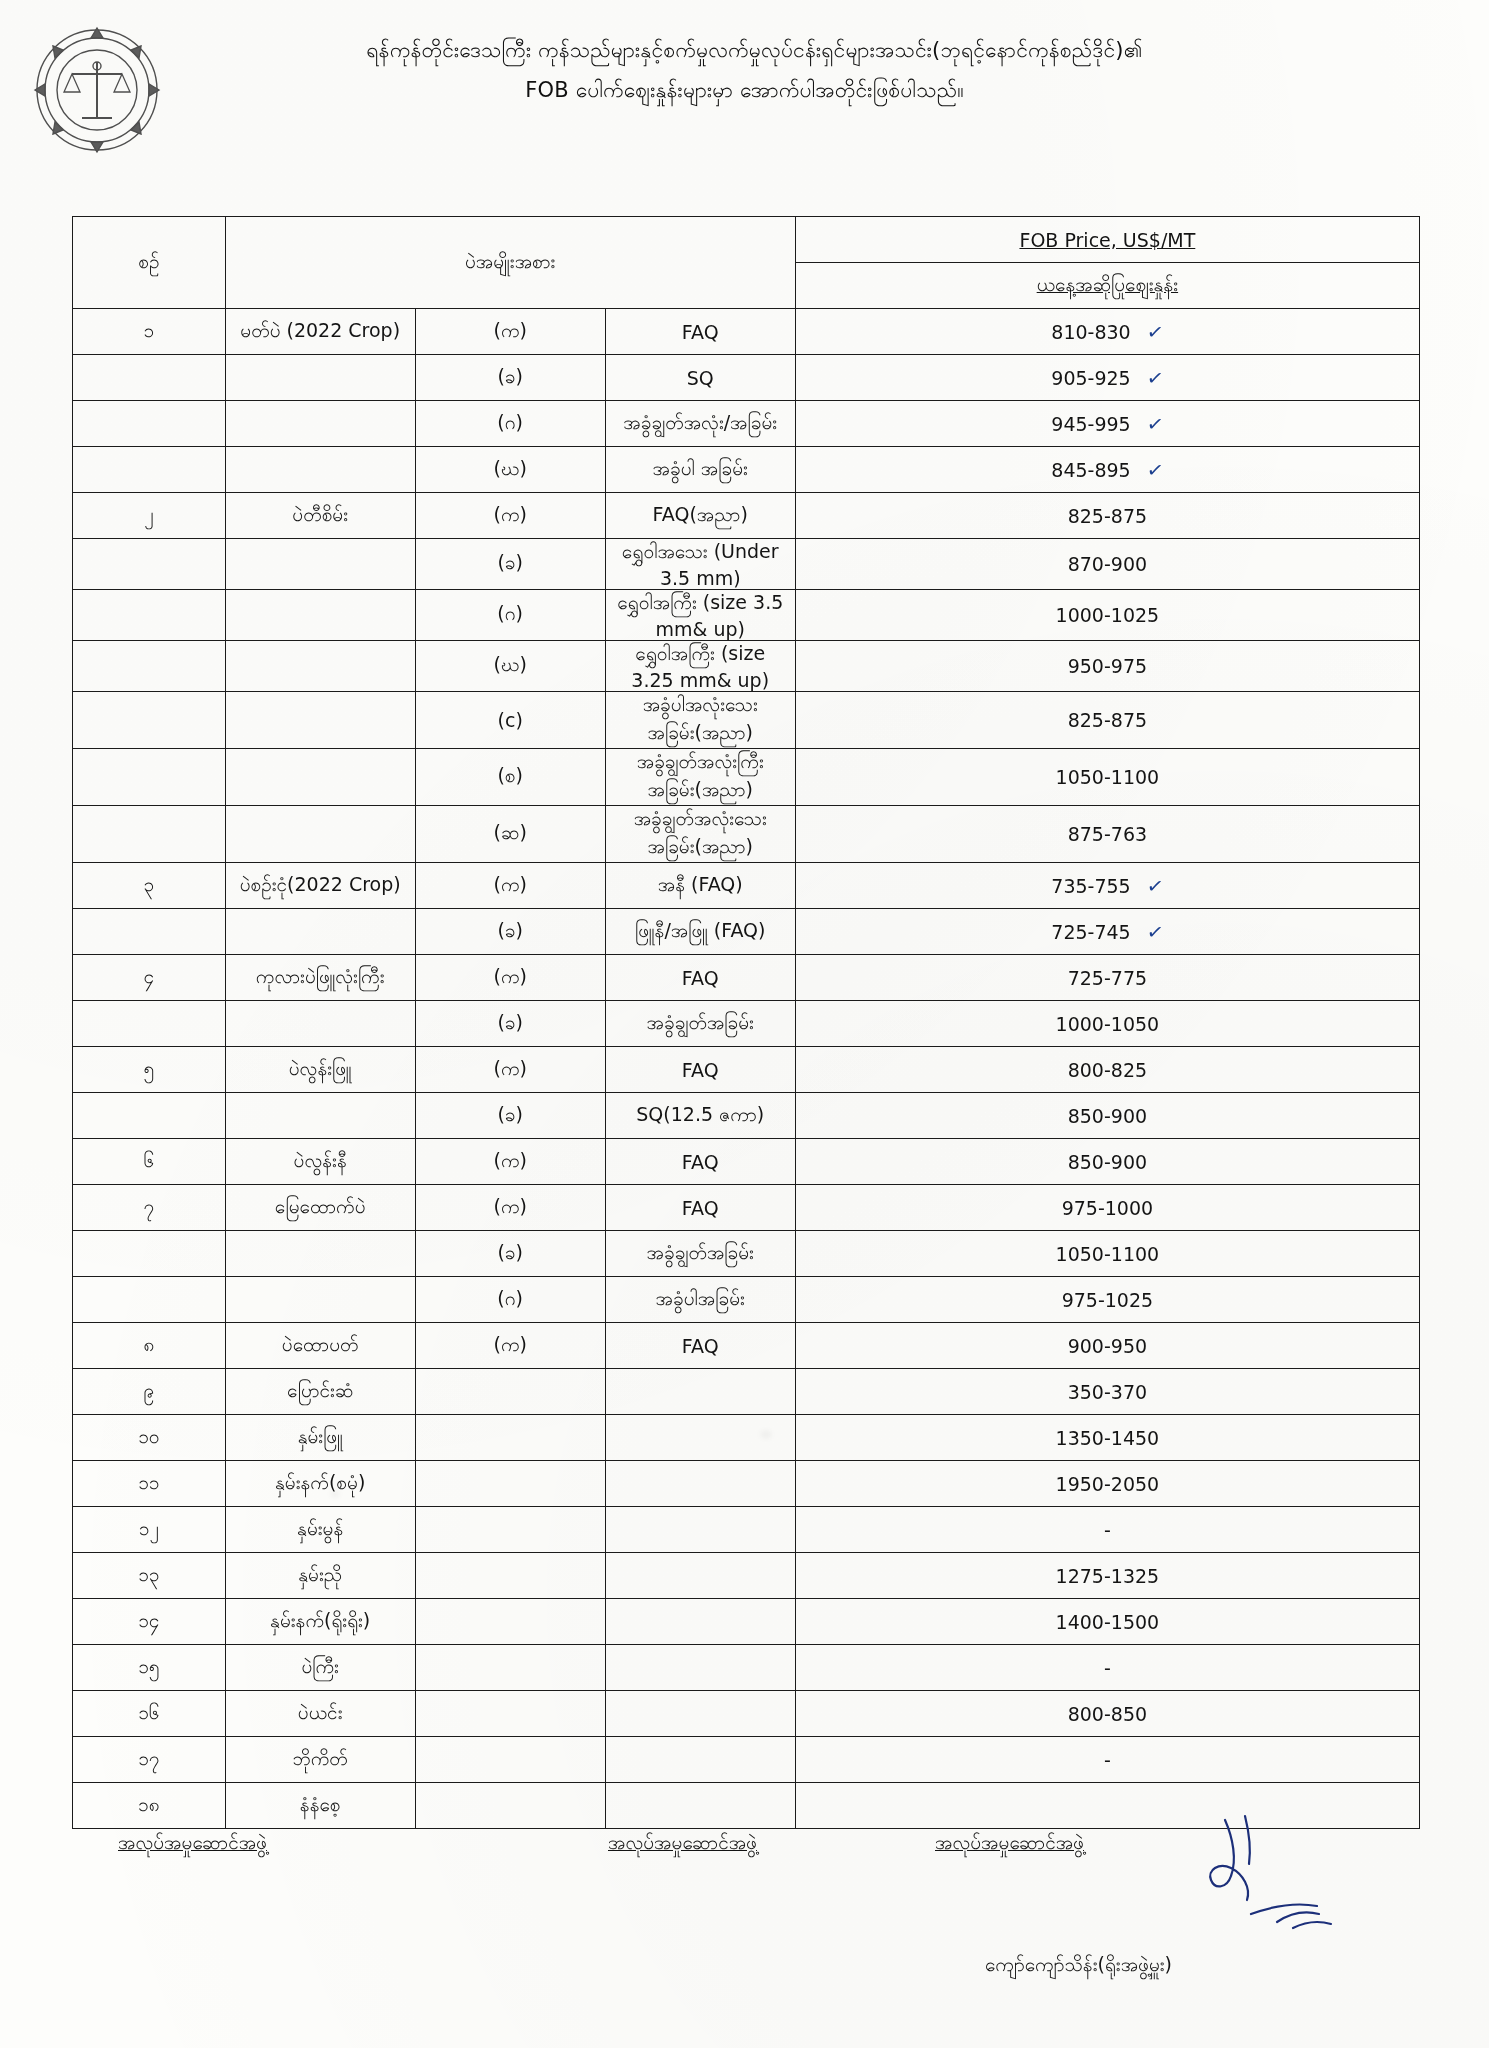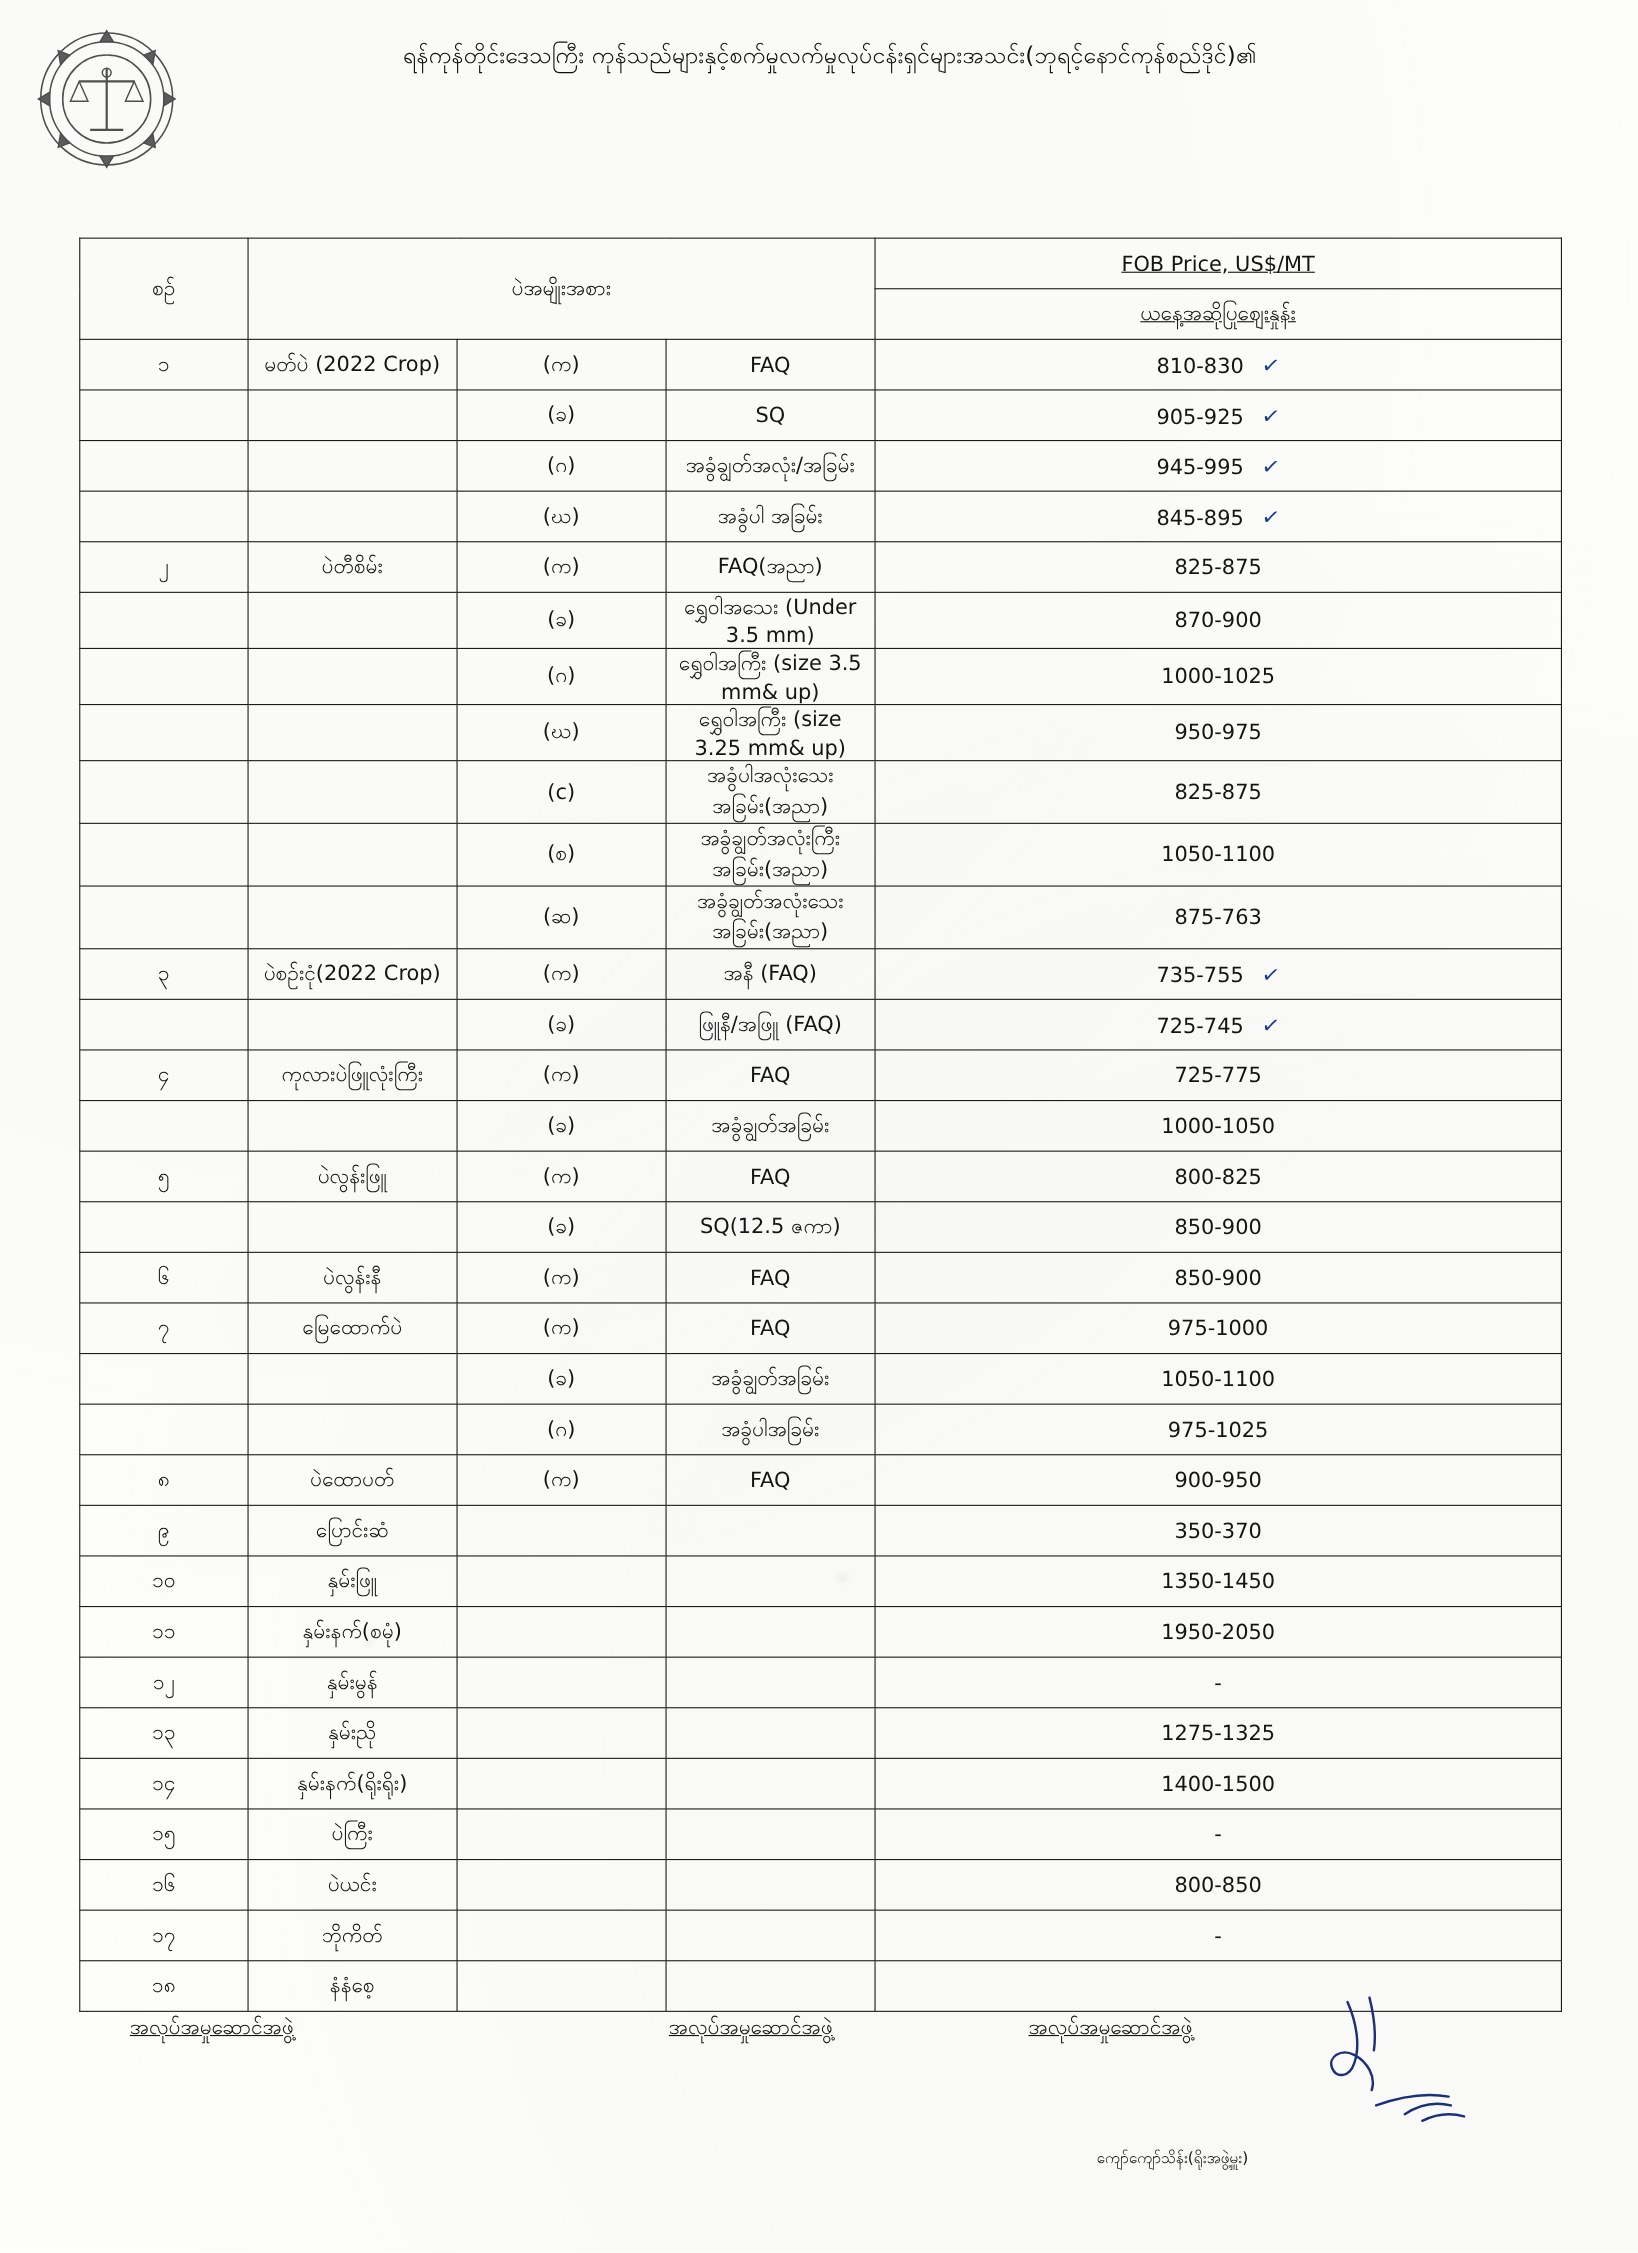--- a/index.html
+++ b/index.html
@@ -93,22 +93,21 @@
     font-size: 19px;
     text-decoration: underline;
   }
   .sig.s1 { left: 118px; }
   .sig.s2 { left: 608px; }
   .sig.s3 { left: 935px; }
   .signer {
     position: absolute;
     top: 122px;
     left: 985px;
-    font-size: 14px;
-    margin-left: 12px;
+    font-size: 19px;
   }
   .ink {
     position: absolute;
     top: 1810px;
     left: 1185px;
     width: 200px;
     height: 150px;
     pointer-events: none;
   }
   .smudge {
@@ -150,20 +149,21 @@
       <path d="M50 56 L100 56" stroke-width="2"></path>
       <path d="M50 56 L42 74 L58 74 Z" stroke-width="1.3"></path>
       <path d="M100 56 L92 74 L108 74 Z" stroke-width="1.3"></path>
       <path d="M60 100 L90 100" stroke-width="2"></path>
       <circle cx="75" cy="48" r="4"></circle>
     </g>
   </svg>
 
   <div class="header">
     <div class="header-line l1">ရန်ကုန်တိုင်းဒေသကြီး ကုန်သည်များနှင့်စက်မှုလက်မှုလုပ်ငန်းရှင်များအသင်း(ဘုရင့်နောင်ကုန်စည်ဒိုင်)၏</div>
+    <div class="header-line">FOB  ပေါက်ဈေးနှုန်းများမှာ အောက်ပါအတိုင်းဖြစ်ပါသည်။</div>
   </div>
 
   <table class="sheet">
     <thead>
       <tr>
         <th class="c-no hdr-cell" rowspan="2">စဉ်</th>
         <th class="c-name hdr-cell" colspan="3" rowspan="2">ပဲအမျိုးအစား</th>
         <th class="c-price hdr-cell hdr-price-title">FOB Price, US$/MT</th>
       </tr>
       <tr>

